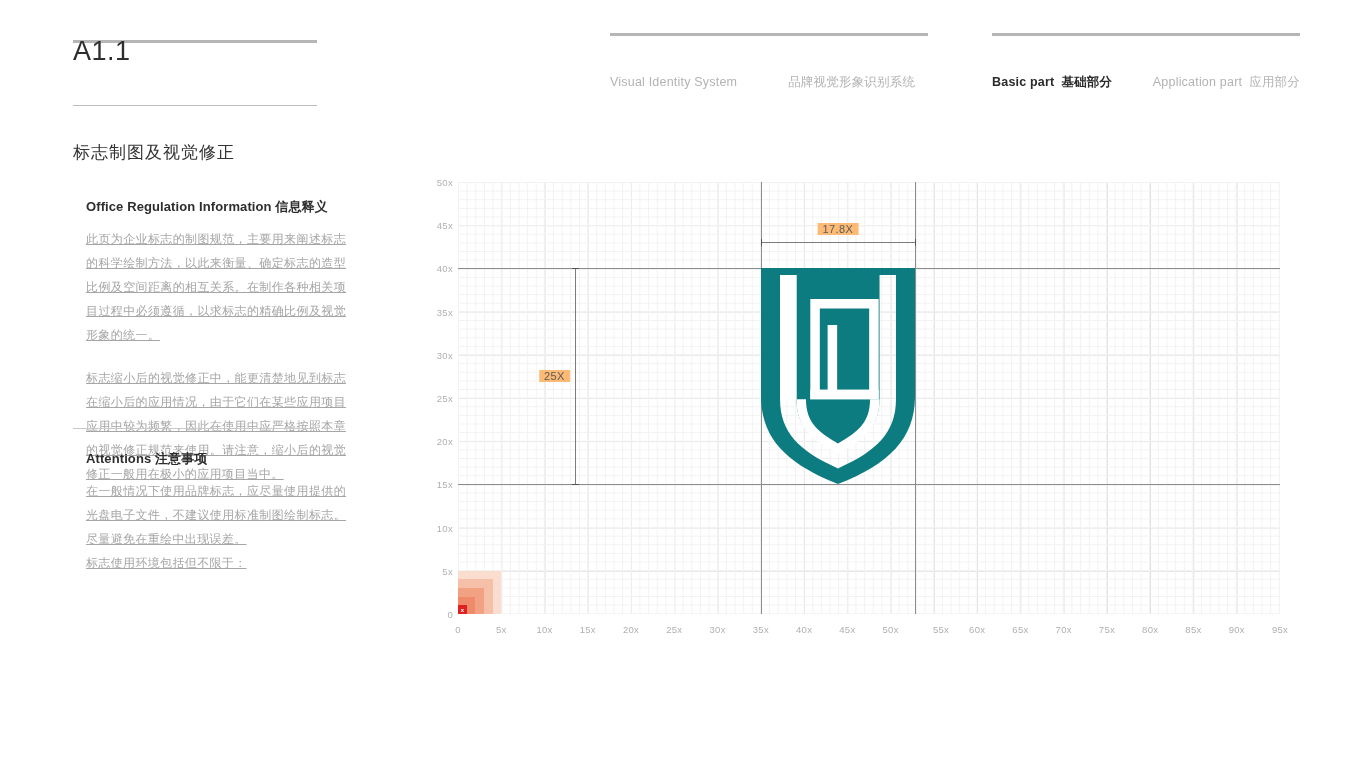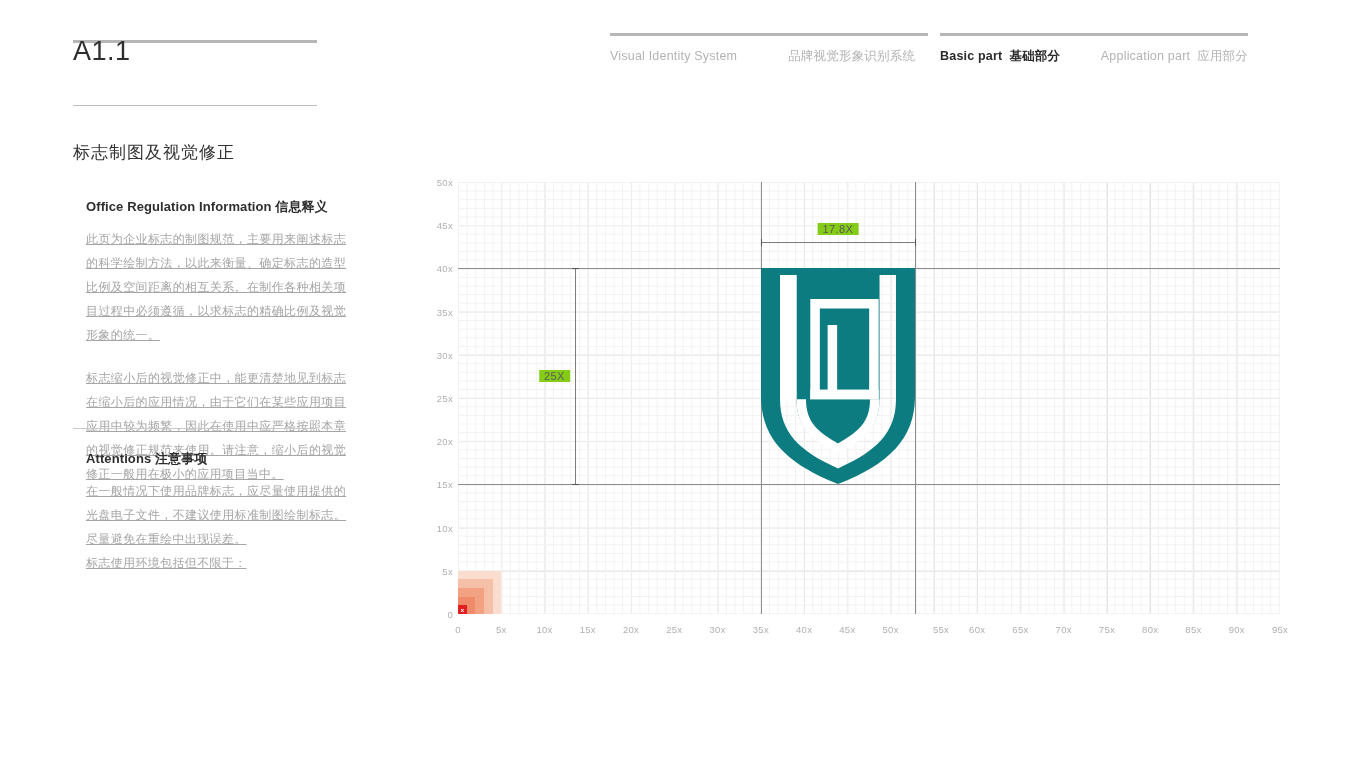--- a/index.html
+++ b/index.html
@@ -10,29 +10,29 @@
     background: #ffffff;
     font-family: "Liberation Sans", "DejaVu Sans", sans-serif;
     overflow: hidden;
   }
   .page { position: relative; width: 1366px; height: 768px; background: #fff; }
 
   
   .hdr-nav { position: absolute; top: 33px; left: 0; width: 1366px; height: 40px; }
   .hdr-group { position: absolute; top: 0; }
   .hdr-rule { height: 3px; background: #b6b6b6; width: 100%; }
-  .hdr-links { display: flex; align-items: baseline; padding-top: 12px; }
+  .hdr-links { display: flex; align-items: baseline; padding-top: 12px; margin-top: 26px; }
   .hdr-link { font-size: 12.5px; color: #b3b3b3; letter-spacing: .2px; white-space: nowrap; }
   .hdr-link.zh { font-size: 12.5px; margin-left: 7px; }
   .hdr-link.active { color: #2b2b2b; font-weight: bold; }
   .hdr-gap { width: 44px; }
   .hdr-gap-lg { width: 54px; }
 
   #hdr-left  { left: 610px;  width: 318px; }
-  #hdr-right { left: 940px;  width: 308px; }
+  #hdr-right { left: 992px;  width: 308px; }
   .rule-top { position: absolute; left: 73px; top: 40px; width: 244px; height: 3px; background: #b6b6b6; }
   .chapter-no { position: absolute; left: 73px; top: 36px; font-size: 27px; color: #2e2e2e; letter-spacing: .5px; }
   .rule-mid { position: absolute; left: 73px; top: 105px; width: 244px; height: 1px; background: #bdbdbd; }
   .page-title { position: absolute; left: 73px; top: 141px; font-size: 17px; color: #333; letter-spacing: 1px; }
 
   .sec { position: absolute; left: 86px; width: 260px; }
   .sec-h { font-size: 13px; color: #2e2e2e; font-weight: bold; letter-spacing: .1px; margin-bottom: 11px; }
   .sec-h .zh { font-weight: bold; }
   .sec-p { font-size: 12px; line-height: 24px; color: #a6a6a6; letter-spacing: .35px; text-align: justify; text-decoration: underline; }
   .sec-p + .sec-p { margin-top: 19px; }
@@ -68,21 +68,21 @@
           transform: translateX(-50%); white-space: nowrap; }
 
   .guide-h { position: absolute; left: 0; width: 822px; height: 1px; background: #8c8c8c; }
   .guide-v { position: absolute; top: 0; height: 432px; width: 1px; background: #8c8c8c; }
 
   
   .dim-h { position: absolute; height: 1px; background: #7d7d7d; }
   .dim-v { position: absolute; width: 1px; background: #7d7d7d; }
   .tickmark-v { position: absolute; width: 1px; height: 7px; background: #555; }
   .tickmark-h { position: absolute; height: 1px; width: 7px; background: #555; }
-  .dim-label { position: absolute; font-size: 11px; color: #5a5a5a; background: #84cc16;
+  .dim-label { position: absolute; font-size: 11px; color: #5a5a5a; background: #fdba74;
                padding: 0 5px; letter-spacing: .4px; white-space: nowrap; }
 
   
   .logo-wrap { position: absolute; }
 
   
   .swatch { position: absolute; }
 </style>
 </head>
 <body>

